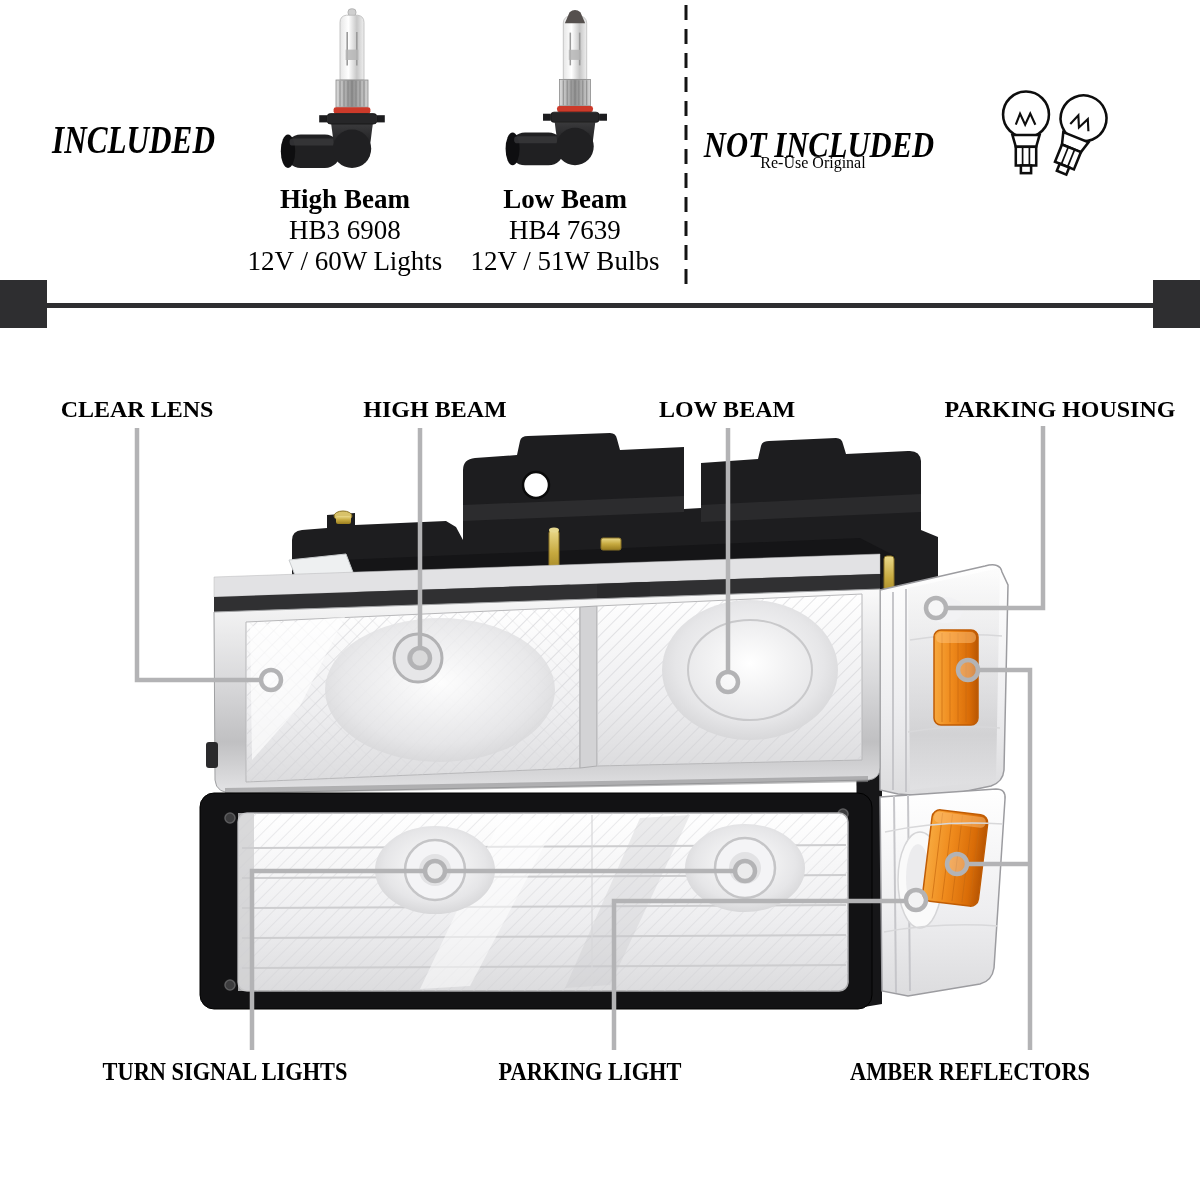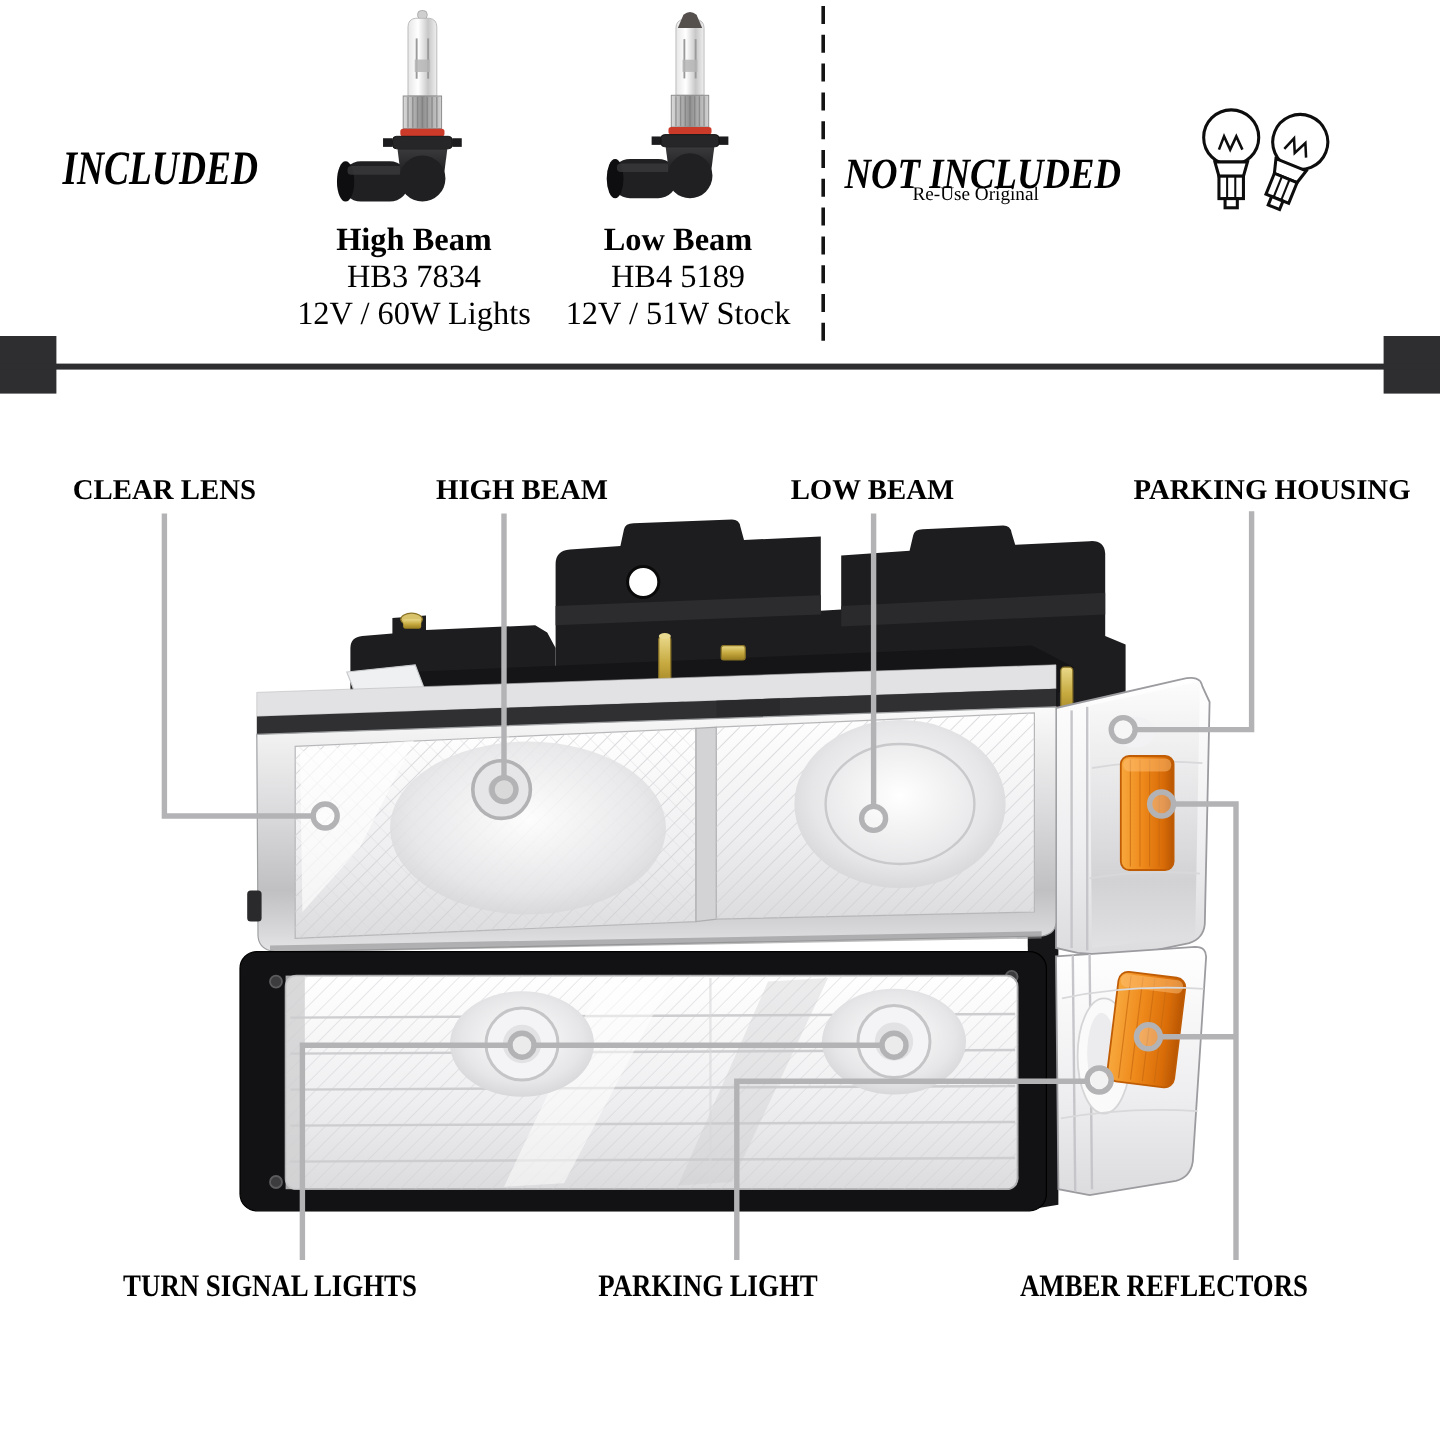--- a/index.html
+++ b/index.html
@@ -289,28 +289,28 @@
       <circle cx="916" cy="900" r="10"></circle>
       <circle cx="968" cy="670" r="10"></circle>
       <circle cx="957" cy="864" r="10"></circle>
     </g>
   </svg>
 
   <div class="abs brand-title" style="left:52px;top:116px;">INCLUDED</div>
 
   <div class="abs cap" style="left:345px;top:184px;transform:translateX(-50%);">
     <div class="b">High Beam</div>
-    <div>HB3 7834</div>
+    <div>HB3 6908</div>
     <div>12V / 60W Lights</div>
   </div>
 
   <div class="abs cap" style="left:565px;top:184px;transform:translateX(-50%);">
     <div class="b">Low Beam</div>
-    <div>HB4 5189</div>
-    <div>12V / 51W Stock</div>
+    <div>HB4 7639</div>
+    <div>12V / 51W Bulbs</div>
   </div>
 
   <div class="abs brand-title ni" style="left:819px;top:124px;">NOT INCLUDED</div>
   <div class="abs subtitle center" style="left:813px;top:154px;">Re-Use Original</div>
 
 
   <div class="abs callout-label center" style="left:137px;top:396px;">CLEAR LENS</div>
   <div class="abs callout-label center" style="left:435px;top:396px;">HIGH BEAM</div>
   <div class="abs callout-label center" style="left:727px;top:396px;">LOW BEAM</div>
   <div class="abs callout-label center" style="left:1060px;top:396px;">PARKING HOUSING</div>

